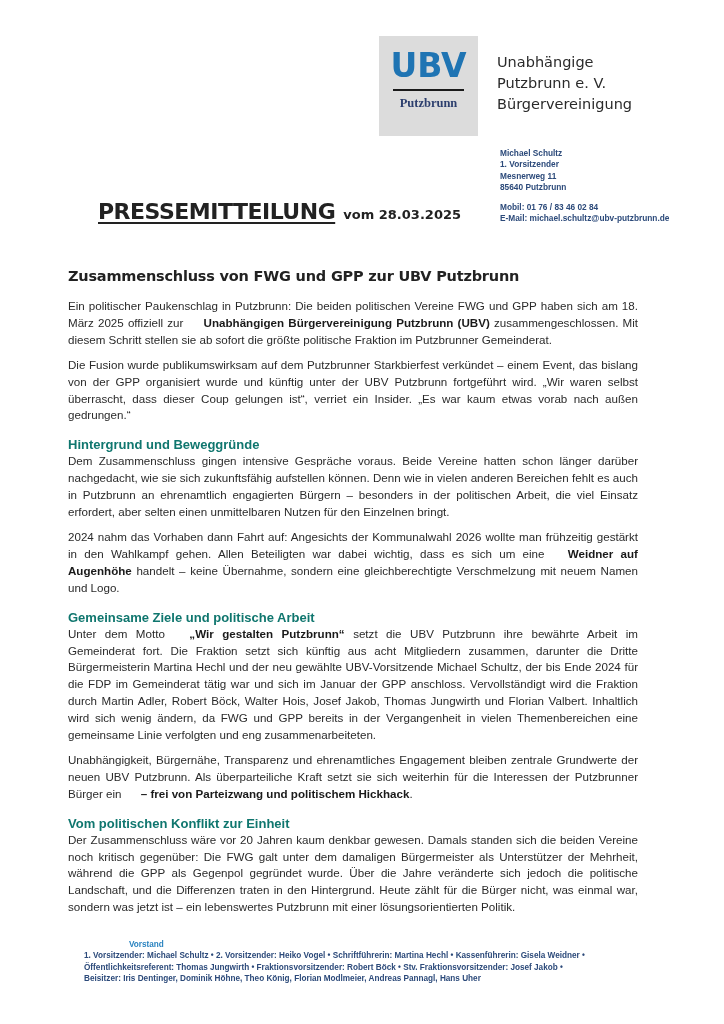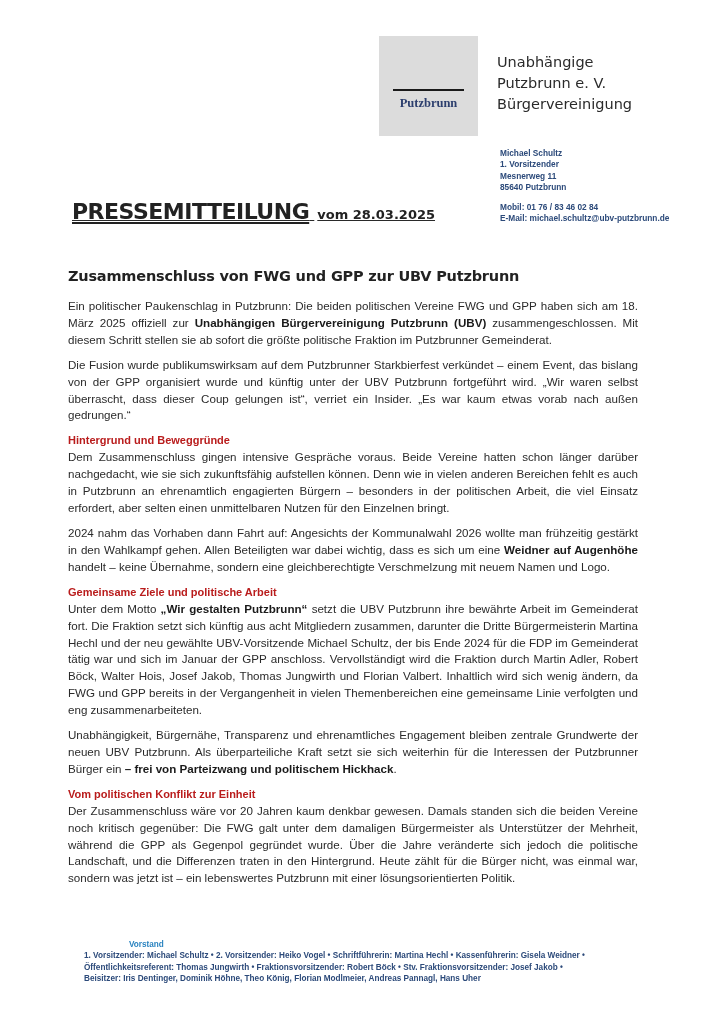--- a/index.html
+++ b/index.html
@@ -25,44 +25,44 @@
       font-family: "DejaVu Sans", sans-serif; font-weight: normal; font-size: 14.5px; line-height: 21px; color: #2a2a2a;
     }
 
     .contact {
       position: absolute; left: 500px; top: 148px;
       font-size: 8.3px; line-height: 11.3px; color: #2c4a7a; font-weight: bold;
     }
     .contact .gap { height: 9px; }
 
     .press-title {
-      position: absolute; left: 72px; top: 199px; white-space: nowrap;
+      position: absolute; left: 98px; top: 199px; white-space: nowrap;
       font-family: "DejaVu Sans", sans-serif;
-      text-decoration: underline;
     }
     .press-title .main { font-size: 22px; font-weight: bold; text-decoration: underline; text-decoration-thickness: 2px; text-underline-offset: 3px; color: #222; letter-spacing: -0.5px; }
     .press-title .date { font-size: 13px; font-weight: bold; color: #222; margin-left: 3px; }
 
     .content { position: absolute; left: 68px; width: 570px; top: 268px; }
     .headline { font-family: "DejaVu Sans", sans-serif; font-size: 14.5px; font-weight: bold; color: #222; margin-bottom: 14px; letter-spacing: -0.2px; }
     .para { font-size: 11.6px; line-height: 16.9px; text-align: justify; margin-bottom: 8px; color: #2a2a2a; }
-    .para b { color: #1a1a1a; }
-    .section-head { font-size: 11px; font-weight: bold; color: #b91c1c; margin-top: 4px; line-height: 17px; }
+    .para b { color: #1a1a1a; margin-left: 16px; }
+    .section-head { font-size: 13px; font-weight: bold; color: #0f766e; margin-top: 12px; line-height: 17px; }
 
     .footer {
       position: absolute; left: 84px; top: 939px; width: 560px;
       font-size: 8.2px; line-height: 11.4px; color: #2c4a7a; font-weight: bold;
     }
     .footer .ft-title { color: #2b84c0; margin-left: 45px; }
   </style>
 </head>
 <body>
 
 <div>
   <div class="logo-box">
+    <div class="logo-ubv">UBV</div>
     <div class="logo-line"></div>
     <div class="logo-sub">Putzbrunn</div>
   </div>
   <div class="org-name">
     <div>Unabhängige</div>
     <div>Putzbrunn e. V.</div>
     <div>Bürgervereinigung</div>
   </div>
 </div>
 

